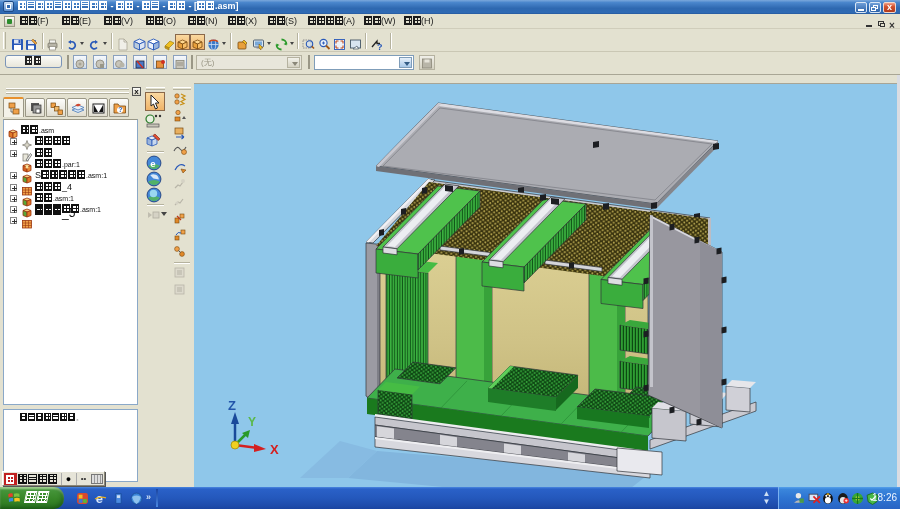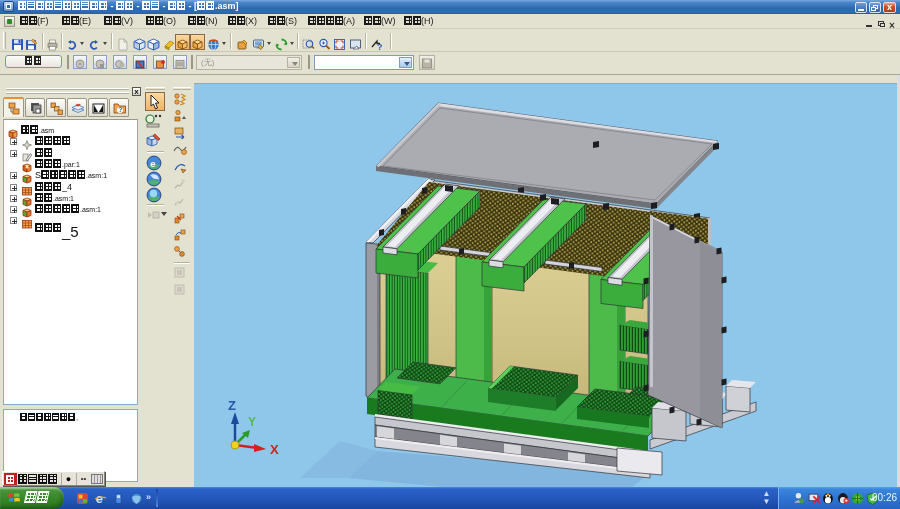--- a/index.html
+++ b/index.html
@@ -316,21 +316,21 @@
       </svg></div>
 <div class="ab" style="left:35px;top:129.1px;font-size:9px;color:#111;white-space:nowrap"><i class="fg" style="width:7.5px;height:9px;margin-right:1.5px"></i><i class="fg" style="width:7.5px;height:9px;margin-right:1.5px"></i><i class="fg" style="width:7.5px;height:9px;margin-right:1.5px"></i><i class="fg" style="width:7.5px;height:9px;margin-right:1.5px"></i><i class="fg" style="width:7.5px;height:9px;margin-right:1.5px"></i><span style="font-size:7px">.asm:1</span></div>
 <div class="ab" style="left:10px;top:142.4px;width:7px;height:7px;background:#fff;border:1px solid #888;">
       <div class="ab" style="left:1px;top:3px;width:5px;height:1px;background:#333"></div>
       <div class="ab" style="left:3px;top:1px;width:1px;height:5px;background:#333"></div>
     </div>
 <div class="ab" style="left:22px;top:140.4px;width:10px;height:10px"><svg width="10" height="10" viewBox="0 0 10 10">
         <rect x="0.5" y="1.5" width="9" height="7.5" fill="#f0a048" stroke="#9a3510" stroke-width="0.8"></rect>
         <path d="M0.5 4 h9 M0.5 6.5 h9 M3.5 1.5 v7.5 M6.5 1.5 v7.5" stroke="#9a3510" stroke-width="0.6"></path>
       </svg></div>
-<div class="ab" style="left:35px;top:148px;font-size:15px;color:#111;white-space:nowrap"><i class="fg" style="width:7.5px;height:9px;margin-right:1.5px"></i><i class="fg" style="width:7.5px;height:9px;margin-right:1.5px"></i><i class="fg" style="width:7.5px;height:9px;margin-right:1.5px"></i>_5</div>
+<div class="ab" style="left:35px;top:131px;font-size:12px;color:#111;white-space:nowrap"><i class="fg" style="width:7.5px;height:9px;margin-right:1.5px"></i><i class="fg" style="width:7.5px;height:9px;margin-right:1.5px"></i><i class="fg" style="width:7.5px;height:9px;margin-right:1.5px"></i>_5</div>
 <div class="ab" style="left:3px;top:334px;width:135px;height:73px;background:#fff;border:1px solid #8aa8c8"></div>
 <div class="ab" style="left:20px;top:338px;font-size:8px;color:#111;white-space:nowrap"><i class="fg" style="width:6.5px;height:8px;margin-right:1.5px"></i><i class="fh" style="width:6.5px;height:8px;margin-right:1.5px"></i><i class="fg" style="width:6.5px;height:8px;margin-right:1.5px"></i><i class="fg" style="width:6.5px;height:8px;margin-right:1.5px"></i><i class="fh" style="width:6.5px;height:8px;margin-right:1.5px"></i><i class="fg" style="width:6.5px;height:8px;margin-right:1.5px"></i><i class="fg" style="width:6.5px;height:8px;margin-right:1.5px"></i><span style="font-size:7px">。</span></div>
 <div class="ab" style="left:144px;top:10px;width:25px;height:140px">
 <div class="ab" style="left:2px;top:2px;width:19px;height:3px;border-top:1px solid #fff;border-bottom:1px solid #b5b29e"></div>
 <div class="ab" style="left:1px;top:7px;width:20px;height:19px;background:linear-gradient(#fad9a0,#f0b368);border:1px solid #8a684a"><svg width="16" height="16" viewBox="0 0 16 16" style="margin:1px">
           <path d="M4 1 L12 9 L8.5 9 L10.5 14 L8.5 15 L6.5 10 L4 12 Z" fill="#fff" stroke="#222" stroke-width="1"></path>
         </svg></div>
 <div class="ab" style="left:1px;top:28px;width:20px;height:17px"><svg width="18" height="16" viewBox="0 0 18 16">
           <circle cx="5" cy="6" r="4" fill="#e8f0e0" stroke="#2a7a2a" stroke-width="1.2"></circle>
           <circle cx="11" cy="3" r="1.2" fill="#333"></circle>
@@ -653,14 +653,14 @@
         </svg></div>
 <div class="ab" style="left:72.0px;top:4px;width:14px;height:14px"><svg width="13" height="13" viewBox="0 0 12 12">
           <circle cx="6" cy="6" r="5" fill="#38a838"></circle>
           <circle cx="6" cy="6" r="2" fill="#e8f038"></circle>
           <path d="M6 1 L6 11 M1 6 L11 6" stroke="#1a7a1a" stroke-width="1.2"></path>
         </svg></div>
 <div class="ab" style="left:86.5px;top:4px;width:14px;height:14px"><svg width="13" height="13" viewBox="0 0 12 12">
           <path d="M6 1 L11 3 L10 9 L6 11.5 L2 9 L1 3 Z" fill="#48b848" stroke="#1a6a1a" stroke-width="0.8"></path>
           <path d="M4 6 l1.5 1.5 L9 4" stroke="#fff" stroke-width="1.2" fill="none"></path>
         </svg></div>
-<div class="ab" style="left:93px;top:5px;color:#eef6ff;font-size:10px">00:26</div>
+<div class="ab" style="left:93px;top:5px;color:#eef6ff;font-size:10px">18:26</div>
 </div>
 </div>
 </body></html>

